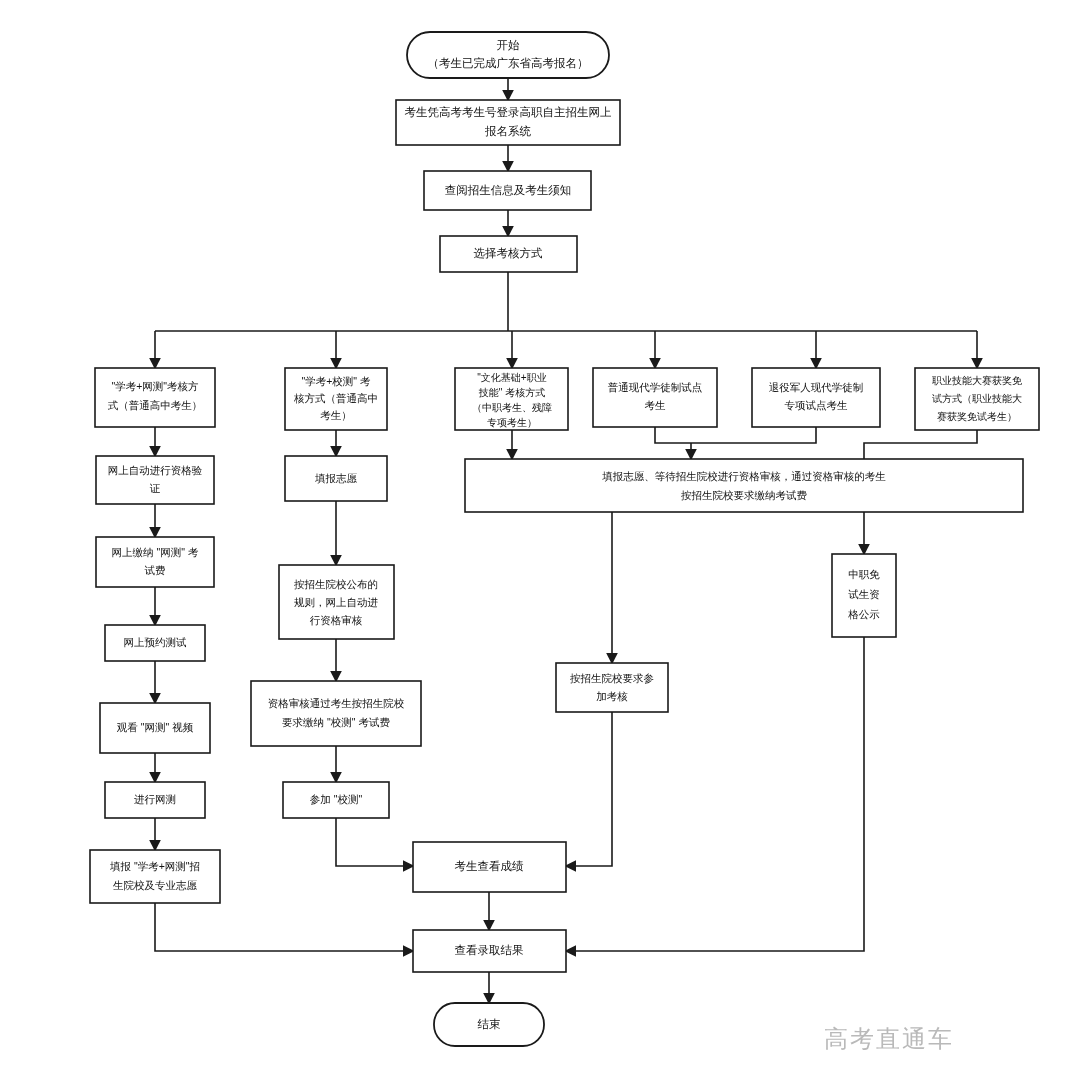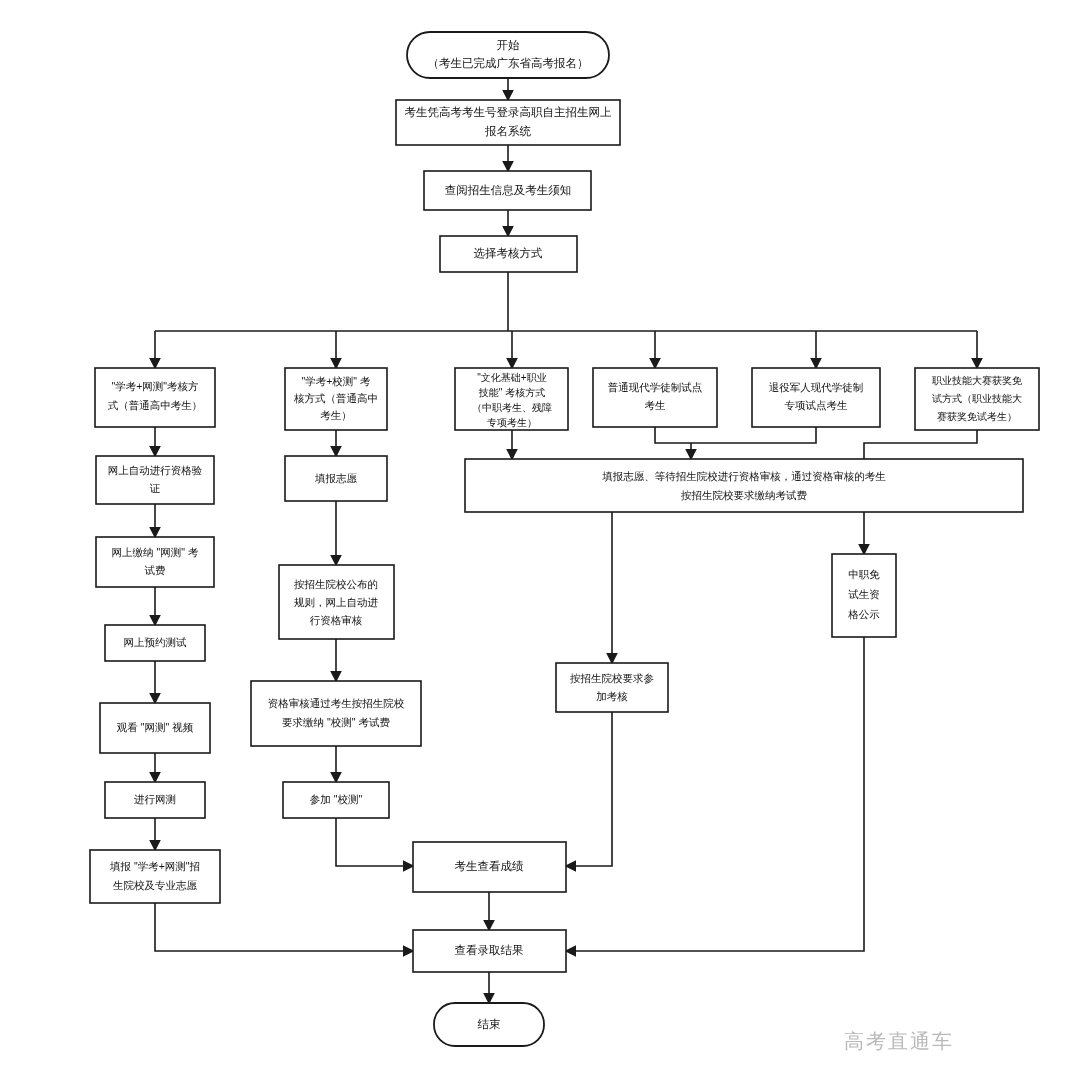--- a/index.html
+++ b/index.html
@@ -55,21 +55,21 @@
     font-size: 10.5px;
   }
   .node-text.tiny {
     font-size: 10px;
   }
   .watermark {
     position: absolute;
     right: 22px;
     bottom: 22px;
     font-family: "Liberation Sans", "DejaVu Sans", sans-serif;
-    font-size: 20px;
+    font-size: 24px;
     color: #b9b9b9;
     letter-spacing: 2px;
     user-select: none;
   }
 </style>
 </head>
 <body>
 
 <div id="flow-root">
   <svg id="flow-svg" viewBox="0 0 1080 1077">

